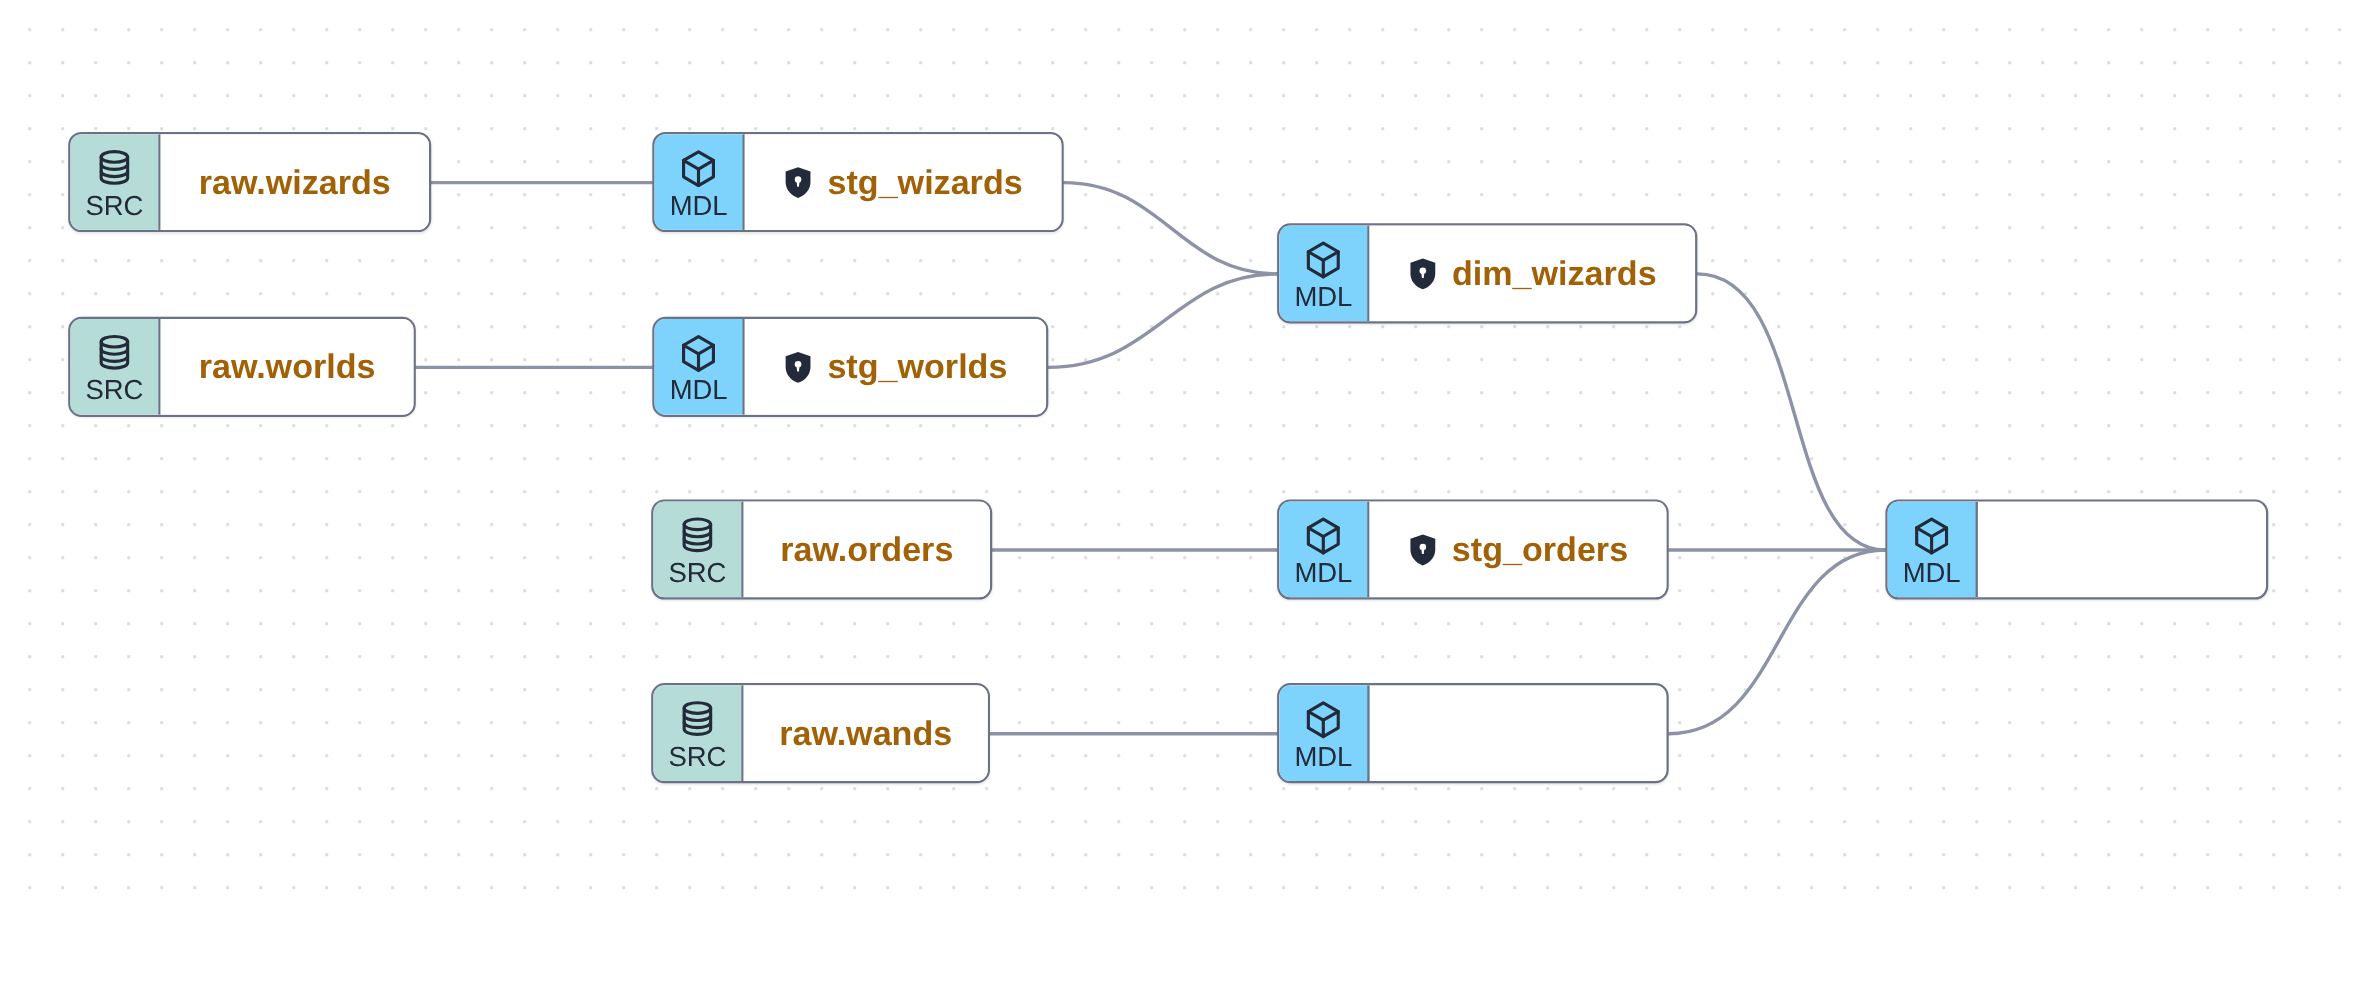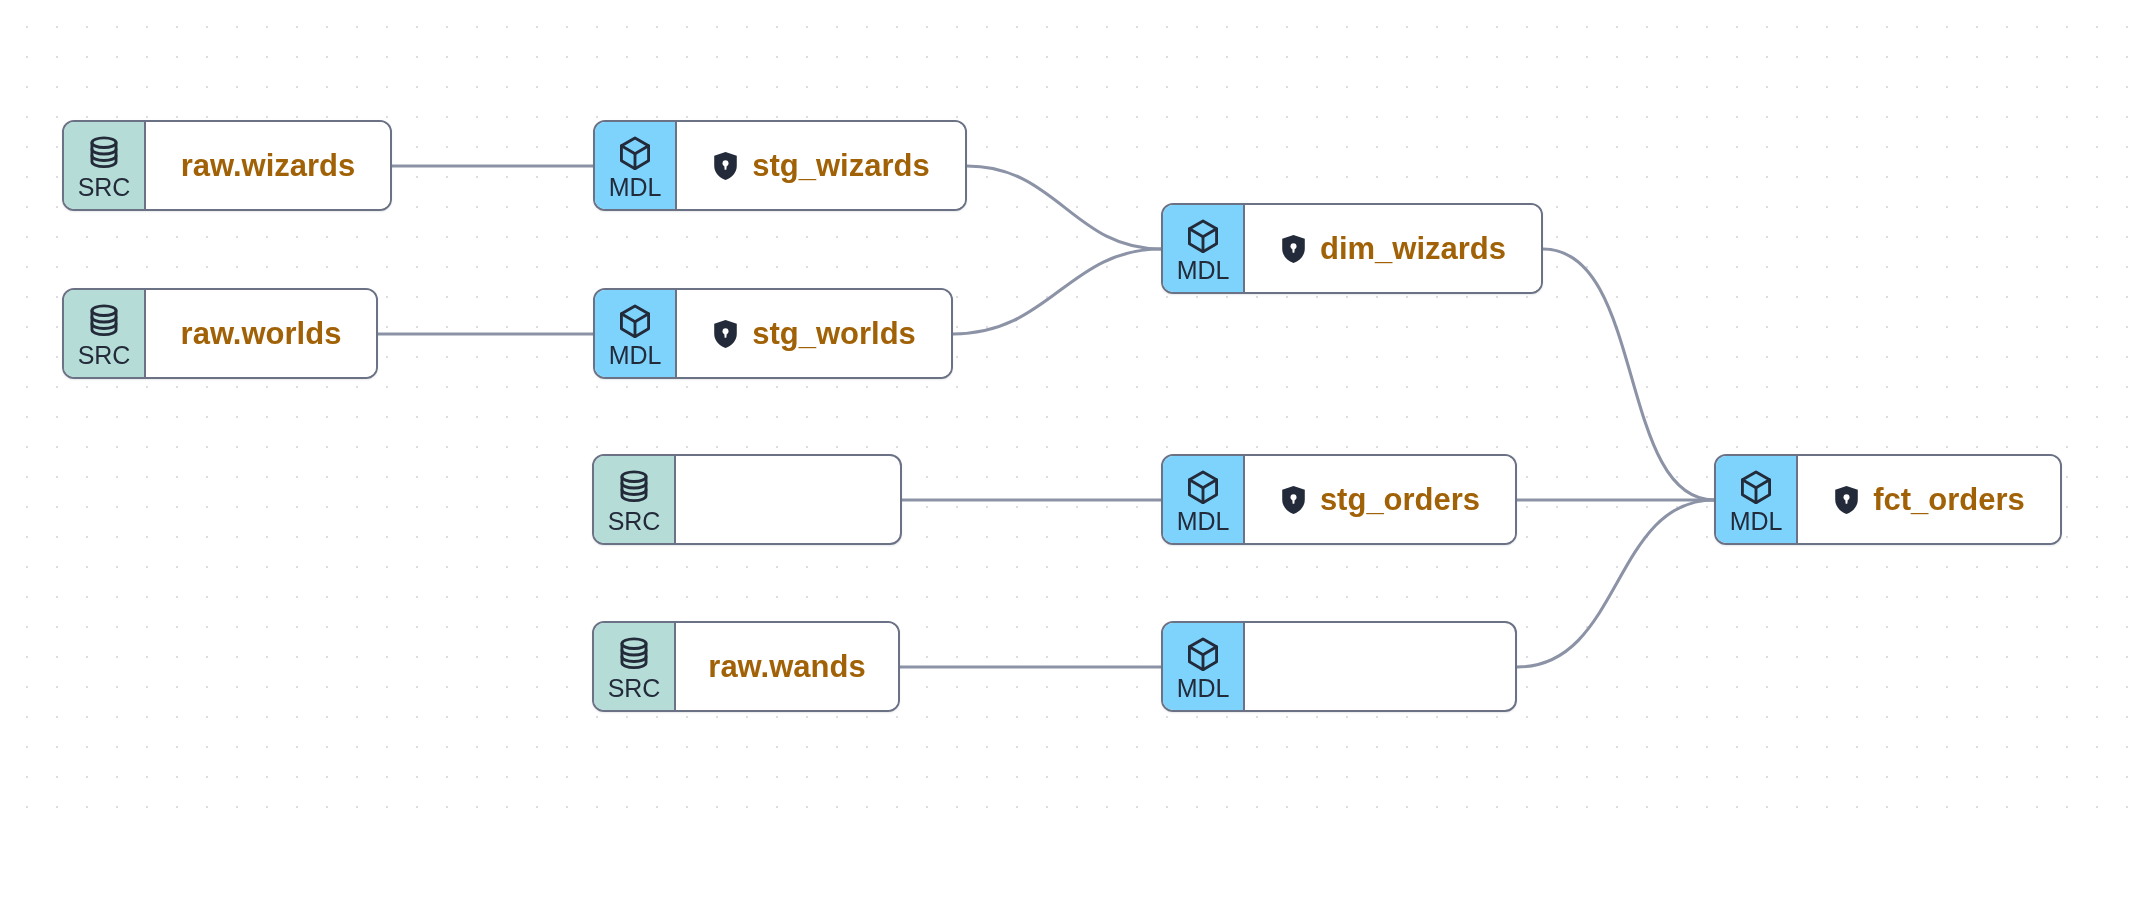--- a/index.html
+++ b/index.html
@@ -173,20 +173,23 @@
       <span class="badge-icon">
         <svg width="34" height="38" viewBox="0 0 24 26" fill="none" stroke="#232a3a" stroke-width="2" stroke-linecap="round" stroke-linejoin="round">
           <ellipse cx="12" cy="5" rx="8.5" ry="3.4"></ellipse>
           <path d="M3.5 5v13.5c0 1.9 3.8 3.4 8.5 3.4s8.5-1.5 8.5-3.4V5"></path>
           <path d="M3.5 9.6c0 1.9 3.8 3.4 8.5 3.4s8.5-1.5 8.5-3.4"></path>
           <path d="M3.5 14.2c0 1.9 3.8 3.4 8.5 3.4s8.5-1.5 8.5-3.4"></path>
         </svg>
       </span>
       <span class="badge-text">SRC</span>
     </div>
+    <div class="node-body">
+      <span class="node-label">raw.orders</span>
+    </div>
   </div>
 
   <div class="node" id="node-raw_wands" style="left:592px; top:621px; width:308px; height:91px;">
     <div class="node-badge src">
       <span class="badge-icon">
         <svg width="34" height="38" viewBox="0 0 24 26" fill="none" stroke="#232a3a" stroke-width="2" stroke-linecap="round" stroke-linejoin="round">
           <ellipse cx="12" cy="5" rx="8.5" ry="3.4"></ellipse>
           <path d="M3.5 5v13.5c0 1.9 3.8 3.4 8.5 3.4s8.5-1.5 8.5-3.4V5"></path>
           <path d="M3.5 9.6c0 1.9 3.8 3.4 8.5 3.4s8.5-1.5 8.5-3.4"></path>
           <path d="M3.5 14.2c0 1.9 3.8 3.4 8.5 3.4s8.5-1.5 8.5-3.4"></path>
@@ -308,25 +311,15 @@
     <div class="node-badge mdl">
       <span class="badge-icon">
         <svg width="36" height="38" viewBox="0 0 26 28" fill="none" stroke="#232a3a" stroke-width="2.1" stroke-linecap="round" stroke-linejoin="round">
           <path d="M13 2.2 23 8v11L13 24.8 3 19V8z"></path>
           <path d="M3 8l10 5.8L23 8"></path>
           <path d="M13 13.8v11"></path>
         </svg>
       </span>
       <span class="badge-text">MDL</span>
     </div>
-    <div class="node-body">
-      <span class="lock-icon">
-        <svg width="27" height="30" viewBox="0 0 22 25">
-          <path d="M11 0.8 20.4 4v8.3c0 5.4-3.9 9.9-9.4 11.9C5.5 22.2 1.6 17.7 1.6 12.3V4z" fill="#232a3a"></path>
-          <circle cx="11" cy="10.2" r="2.5" fill="#ffffff"></circle>
-          <path d="M9.8 10.5h2.4l-0.5 5.1H10.3z" fill="#ffffff"></path>
-        </svg>
-      </span>
-      <span class="node-label">fct_orders</span>
-    </div>
   </div>
 
 </div>
 
 </body></html>

